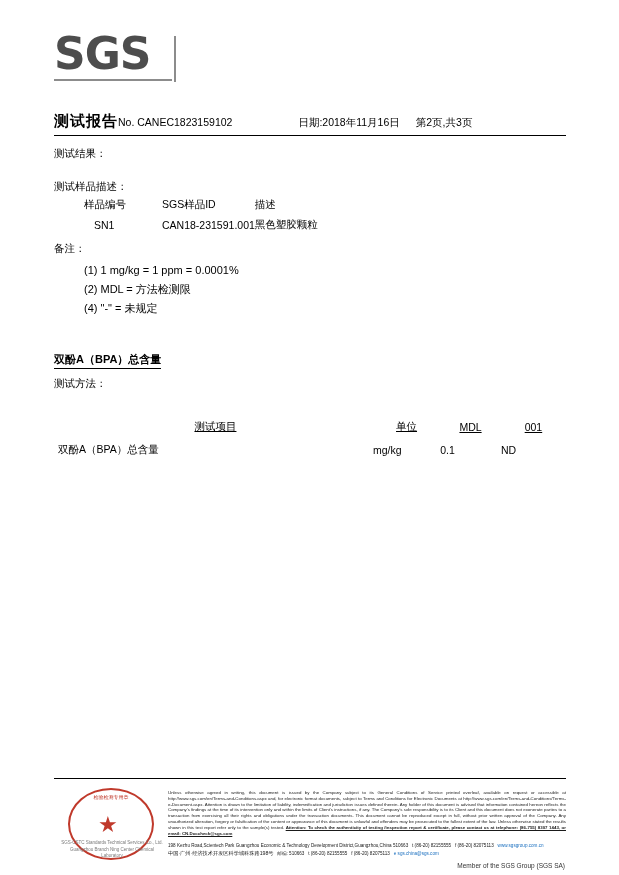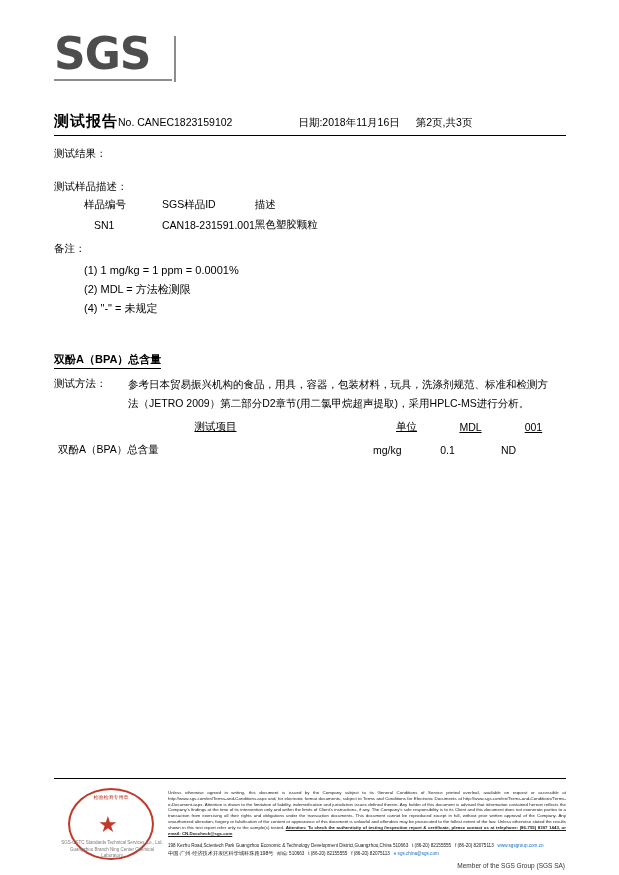--- a/index.html
+++ b/index.html
@@ -312,24 +312,20 @@
   <div class="lbl remark-label">备注：</div>
   <div class="remarks">
     <div>(1) 1 mg/kg = 1 ppm = 0.0001%</div>
     <div>(2) MDL = 方法检测限</div>
     <div>(4) "-" = 未规定</div>
   </div>
 
   <div class="section-head">双酚A（BPA）总含量</div>
 
   <div class="lbl method-label">测试方法：</div>
-  <div class="method-body">
-    <div>参考日本贸易振兴机构的食品，用具，容器，包装材料，玩具，洗涤剂规范、标准和检测方</div>
-    <div>法（JETRO 2009）第二部分D2章节(用二氯甲烷超声提取)，采用HPLC-MS进行分析。</div>
-  </div>
 
   <table class="res-table">
     <thead>
       <tr>
         <th class="first w-item">测试项目</th>
         <th class="u-line w-unit">单位</th>
         <th class="u-line w-mdl">MDL</th>
         <th class="u-line w-001">001</th>
       </tr>
     </thead>

